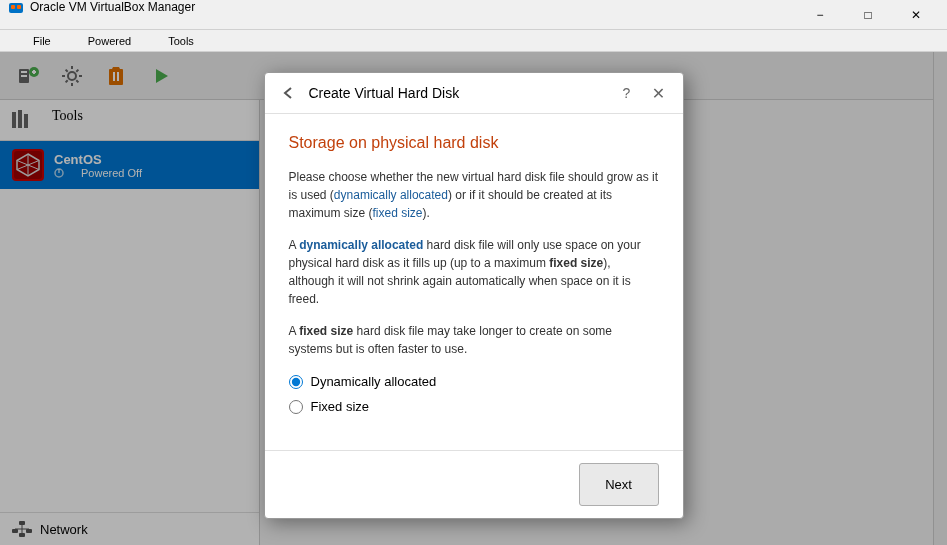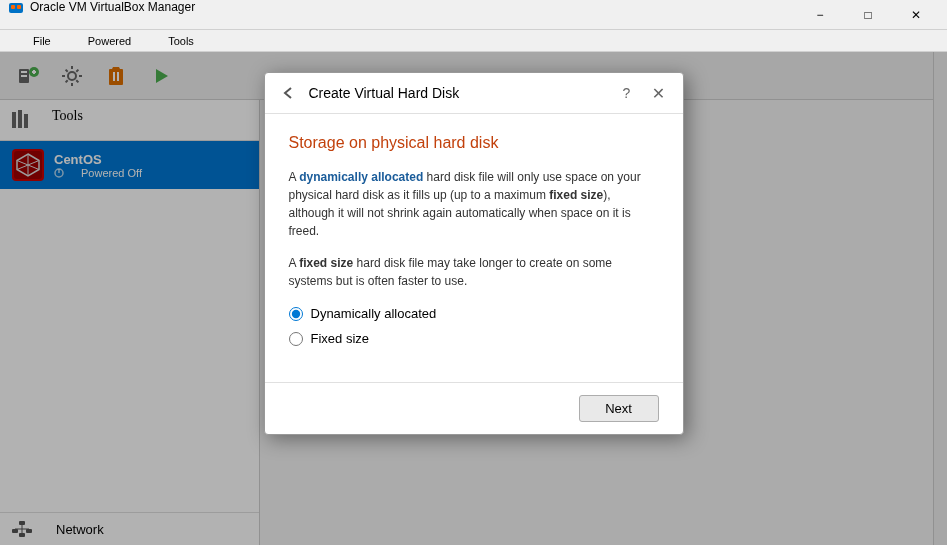--- a/index.html
+++ b/index.html
@@ -157,21 +157,21 @@
     }
     .vm-info { display: flex; flex-direction: column; }
     .vm-name { font-weight: bold; font-size: 13px; }
     .vm-status { font-size: 11px; display: flex; align-items: center; gap: 17px; }
 
     
     .sidebar-bottom {
       display: flex;
       align-items: center;
       padding: 8px 12px;
-      gap: 24px;
+      gap: 8px;
       margin-top: auto;
       border-top: 1px solid #e0e0e0;
     }
 
     
     .right-panel {
       flex: 1;
       background: #f5f5f5;
       display: flex;
       flex-direction: column;
@@ -306,21 +306,21 @@
     }
 
     .dialog-footer {
       display: flex;
       justify-content: flex-end;
       gap: 8px;
       padding: 12px 24px;
       border-top: 1px solid #e0e0e0;
     }
     .dialog-btn {
-      padding: 5px 20px;
+      padding: 13px 20px;
       border: 1px solid #adadad;
       background: #f0f0f0;
       cursor: pointer;
       font-size: 13px;
       border-radius: 3px;
       min-width: 80px;
       margin-left: 18px;
     }
     .dialog-btn.primary {
       background: #e9e9e9;
@@ -476,20 +476,23 @@
         </svg>
       </button>
       <span class="dialog-title">Create Virtual Hard Disk</span>
       <button class="dialog-help-btn">?</button>
       <button class="dialog-close-btn">✕</button>
     </div>
 
     <div class="dialog-body">
       <div class="dialog-section-title">Storage on physical hard disk</div>
 
+      <p class="dialog-paragraph">
+        Please choose whether the new virtual hard disk file should grow as it is used (<span style="color:#1a5c9a;">dynamically allocated</span>) or if it should be created at its maximum size (<span style="color:#1a5c9a;">fixed size</span>).
+      </p>
 
       <p class="dialog-paragraph">
         A <span style="color:#1a5c9a;"><strong>dynamically allocated</strong></span> hard disk file will only use space on your physical hard disk as it fills up (up to a maximum <strong>fixed size</strong>), although it will not shrink again automatically when space on it is freed.
       </p>
 
       <p class="dialog-paragraph">
         A <strong>fixed size</strong> hard disk file may take longer to create on some systems but is often faster to use.
       </p>
 
       <div class="radio-group">

